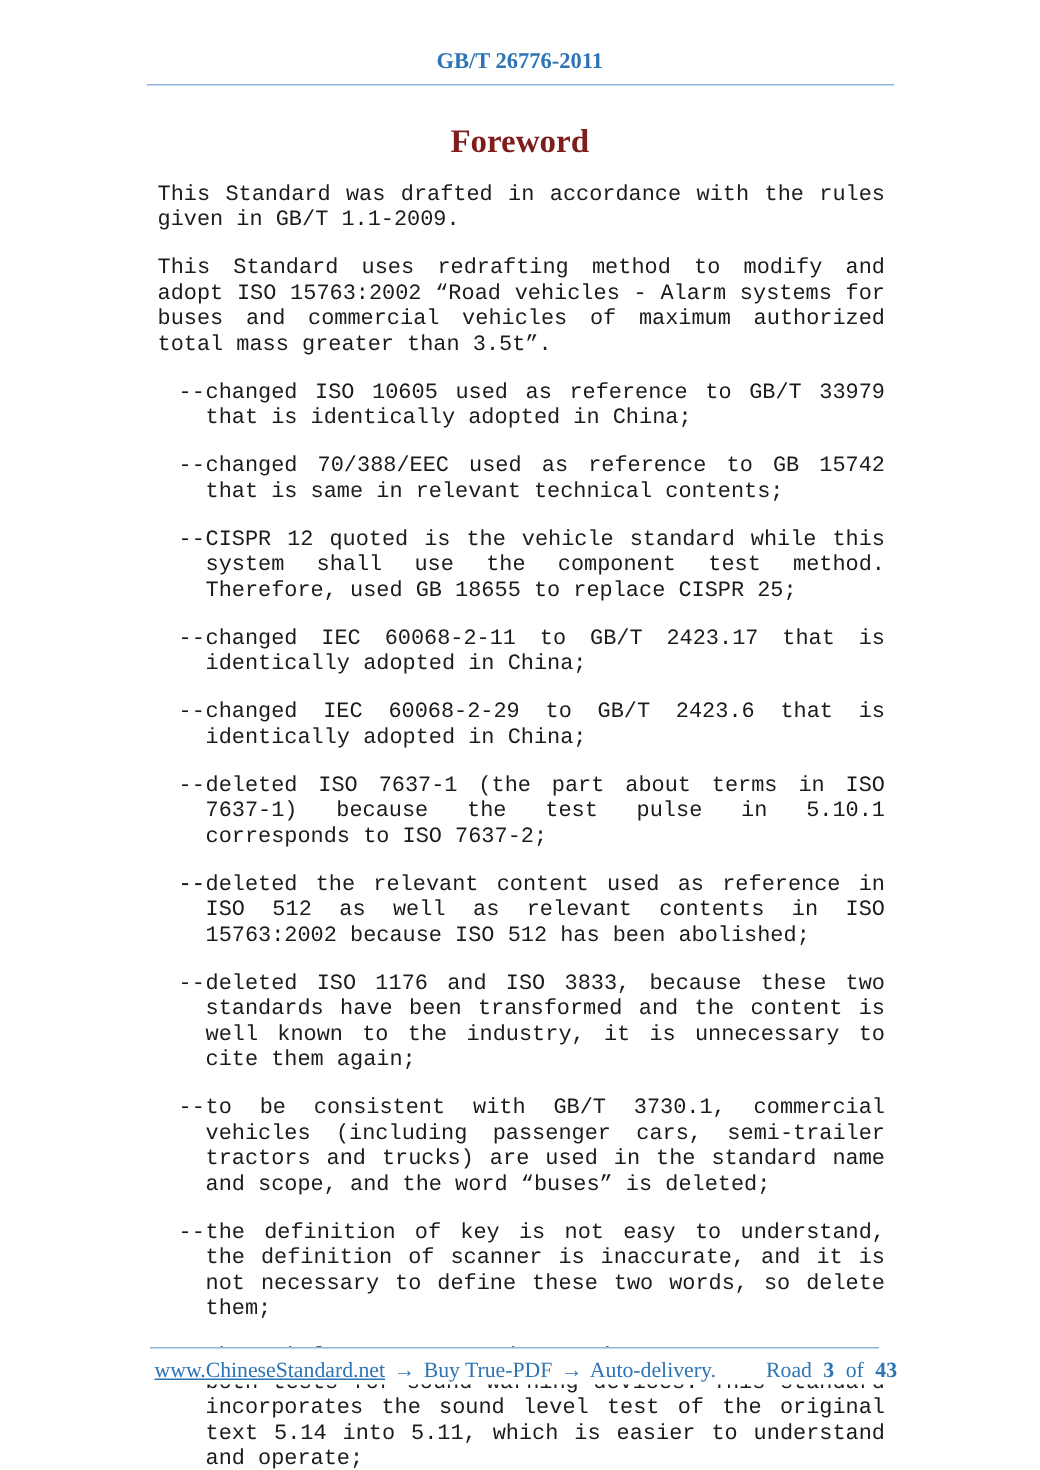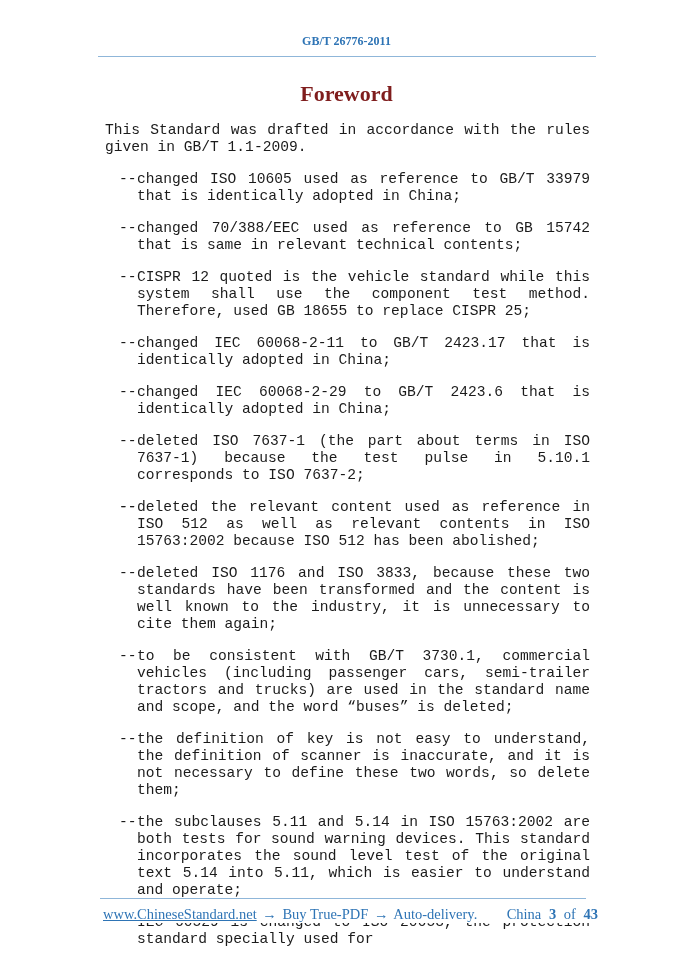--- a/index.html
+++ b/index.html
@@ -17,21 +17,21 @@
   }
   .page {
     position: absolute;
     inset: 0;
   }
   
   .doc-number {
     padding-top: 33px;
     text-align: center;
     font-weight: bold;
-    font-size: 12px;
+    font-size: 15px;
     line-height: 16px;
     color: var(--accent-blue, #2e74b5);
   }
   .header-rule {
     border: none;
     border-top: 1.2px solid var(--rule-blue, #8fb6d9);
     margin: 7px 97px 0 98px;
   }
   
   .title {
@@ -115,20 +115,21 @@
   </div>
 
   <h1 class="title">Foreword</h1>
 
   <div class="content">
 
     <div>
 
         <p class="para">This Standard was drafted in accordance with the rules given in GB/T 1.1-2009.</p>
 
+        <p class="para">This Standard uses redrafting method to modify and adopt ISO 15763:2002 “Road vehicles - Alarm systems for buses and commercial vehicles of maximum authorized total mass greater than 3.5t”.</p>
 
       </div>
 
     <div class="changes-list">
 
         <div class="change-item">
           <span class="marker">--</span>
           <span class="item-text">changed ISO 10605 used as reference to GB/T 33979 that is identically adopted in China;</span>
         </div>
 
@@ -198,21 +199,21 @@
     <hr class="footer-rule">
     <div class="footer-row">
       <div class="footer-left">
         <a>www.ChineseStandard.net</a>
         <span class="arrow">→</span>
         <span>Buy True-PDF</span>
         <span class="arrow">→</span>
         <span>Auto-delivery.</span>
       </div>
       <div class="footer-right">
-        <span>China</span>
+        <span>Road</span>
         <span class="num">3</span>
         <span>of</span>
         <span class="num">43</span>
       </div>
     </div>
   </div>
 
 </div>
 
 </body></html>

